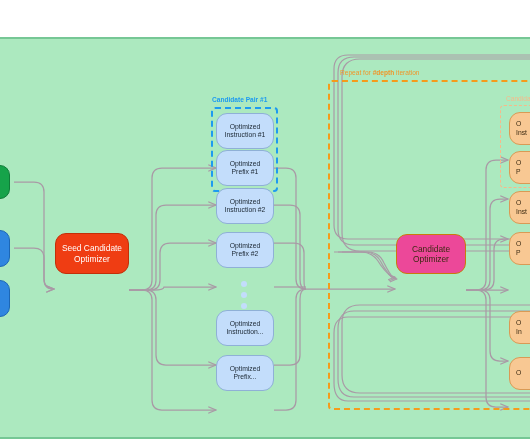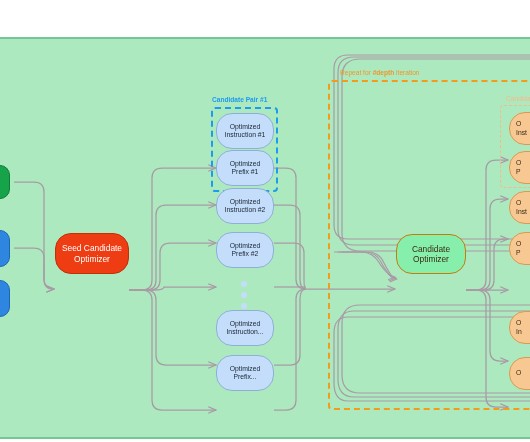--- a/index.html
+++ b/index.html
@@ -9,28 +9,28 @@
 
   
   #canvas{position:absolute;left:0;top:37px;width:530px;height:398px;
           background:#ace9bf;border-top:2px solid #76c795;border-bottom:2px solid #76c795;
           overflow:hidden;}
   #svg{position:absolute;left:0;top:0;width:530px;height:398px;}
 
   
   .node{position:absolute;box-sizing:border-box;display:flex;flex-direction:column;
         align-items:center;justify-content:center;text-align:center;
-        border-radius:16px;line-height:1.25;}
+        border-radius:11px;line-height:1.25;}
   .node .ln{display:block;white-space:nowrap;}
 
   .n-green{background:#16a34a;border:1.4px solid #0f7c38;}
   .n-blue {background:#2f86e0;border:1.4px solid #1c66b5;}
   .n-red  {background:#ef3d13;border:1.4px solid #c22f09;color:#ffffff;
            font-size:8.4px;font-weight:400;}
-  .n-orange{background:#86efac;border:1.4px solid #c97a0d;color:#3b2a12;
+  .n-orange{background:#ec4899;border:1.4px solid #c97a0d;color:#3b2a12;
            font-size:8.4px;font-weight:400;}
   .n-lblue{background:#c3ddfb;border:1.4px solid #8fb0d6;color:#1b2733;
            font-size:6.8px;}
   .n-lorange{background:#f8c893;border:1.4px solid #d99a55;color:#3b2a12;
            font-size:6.8px;}
 
   
   .grp{position:absolute;box-sizing:border-box;border-radius:4px;}
   .grp-blue{border:2.2px dashed #1d9bf0;}
   .grp-orange{border:2.2px dashed #f59b1b;}

